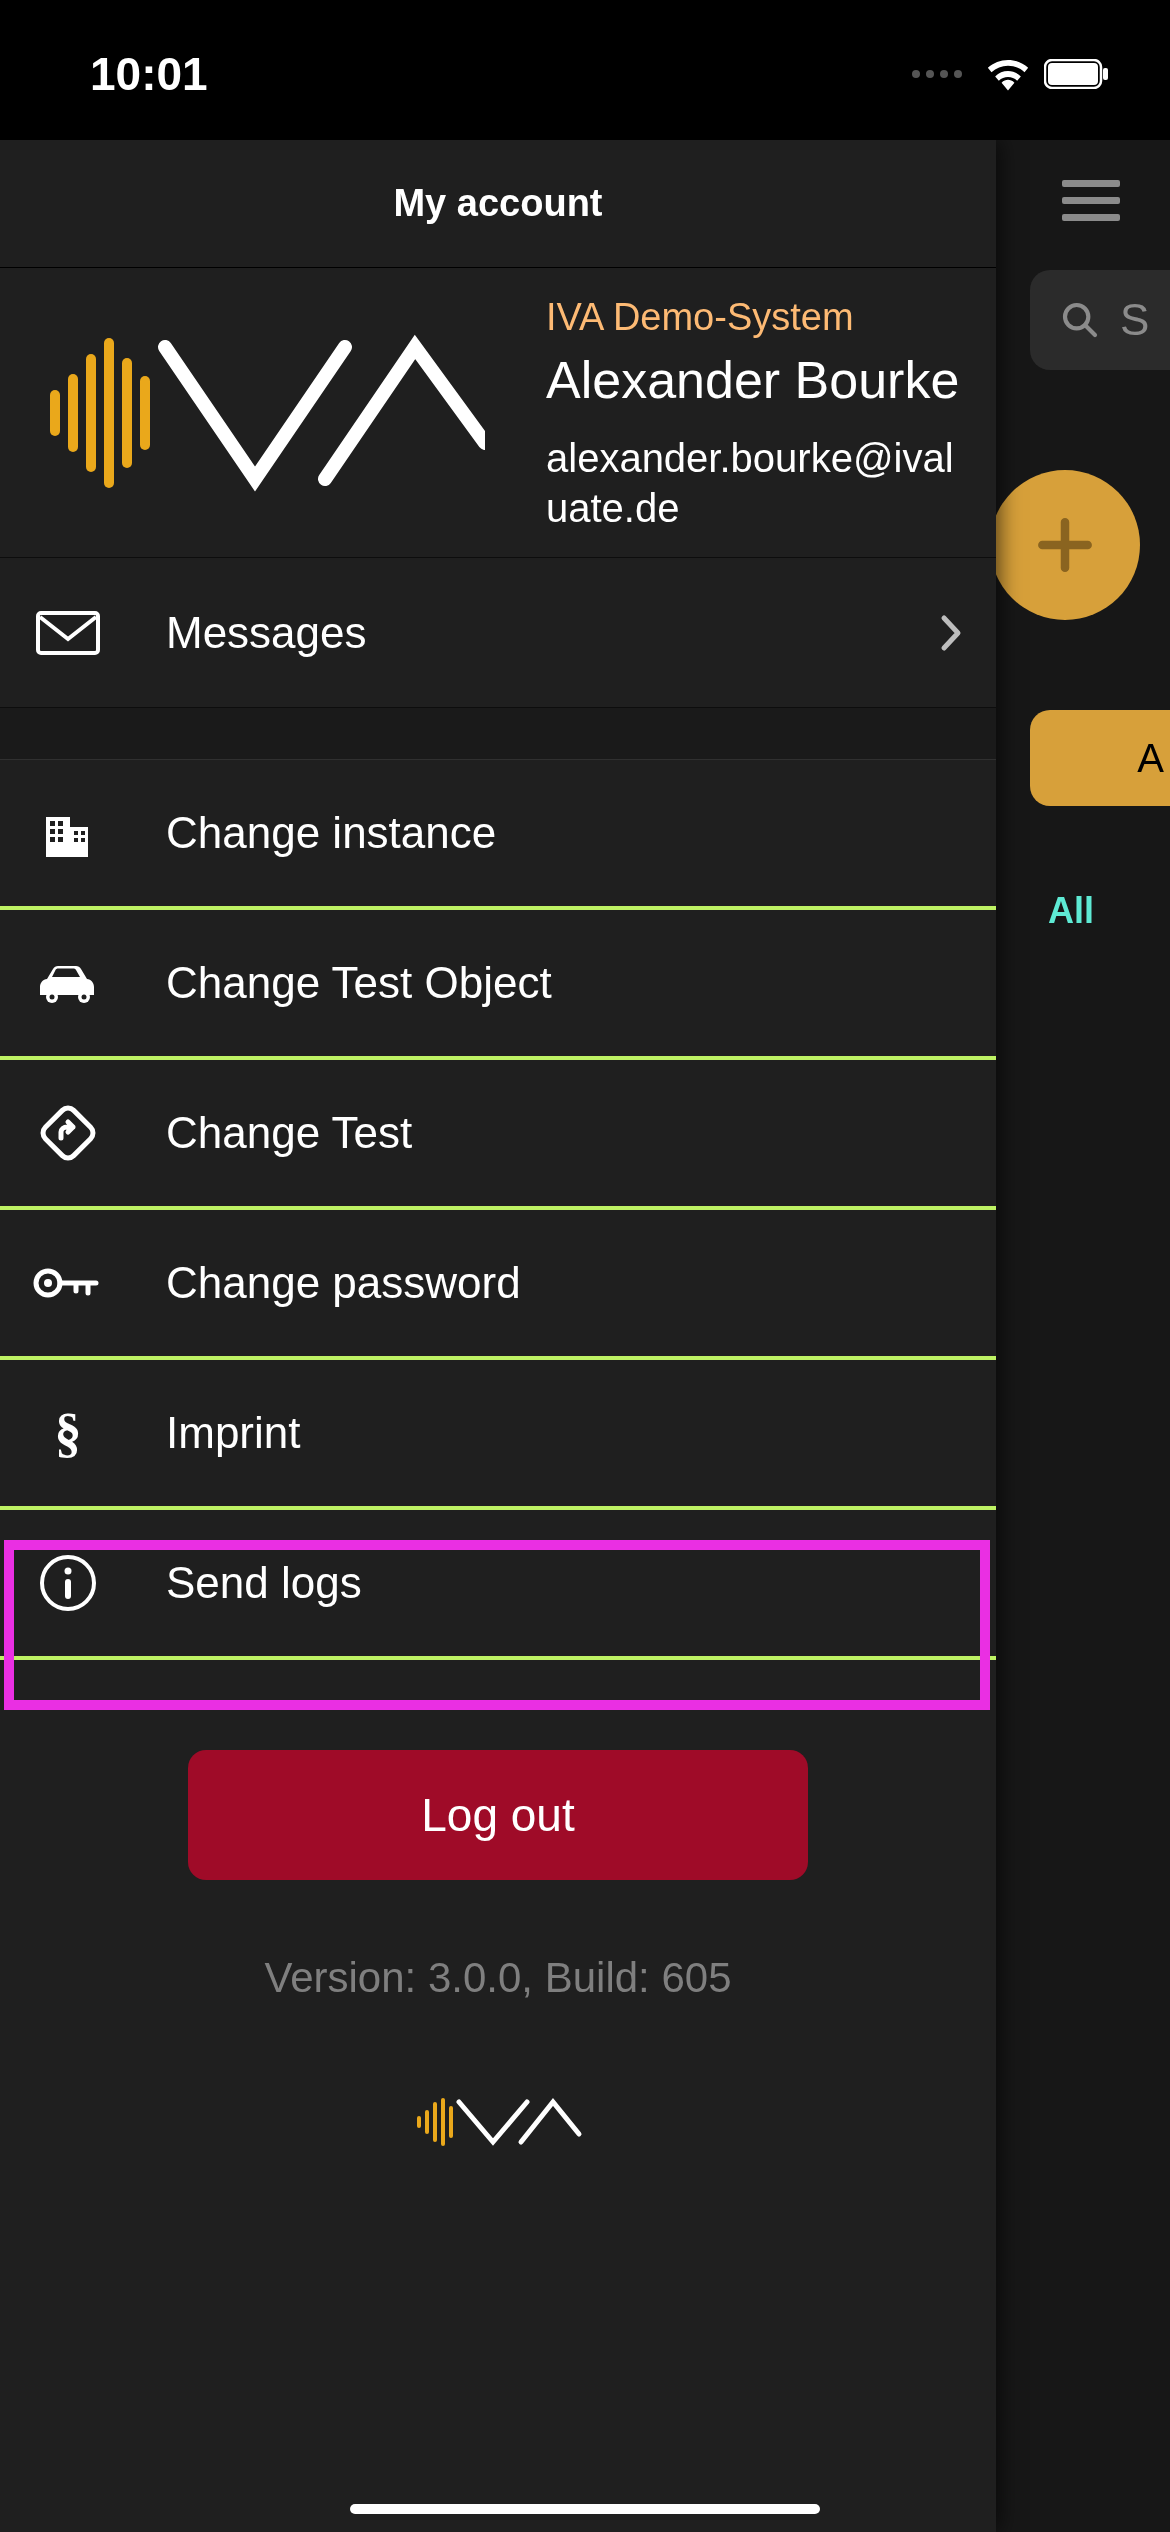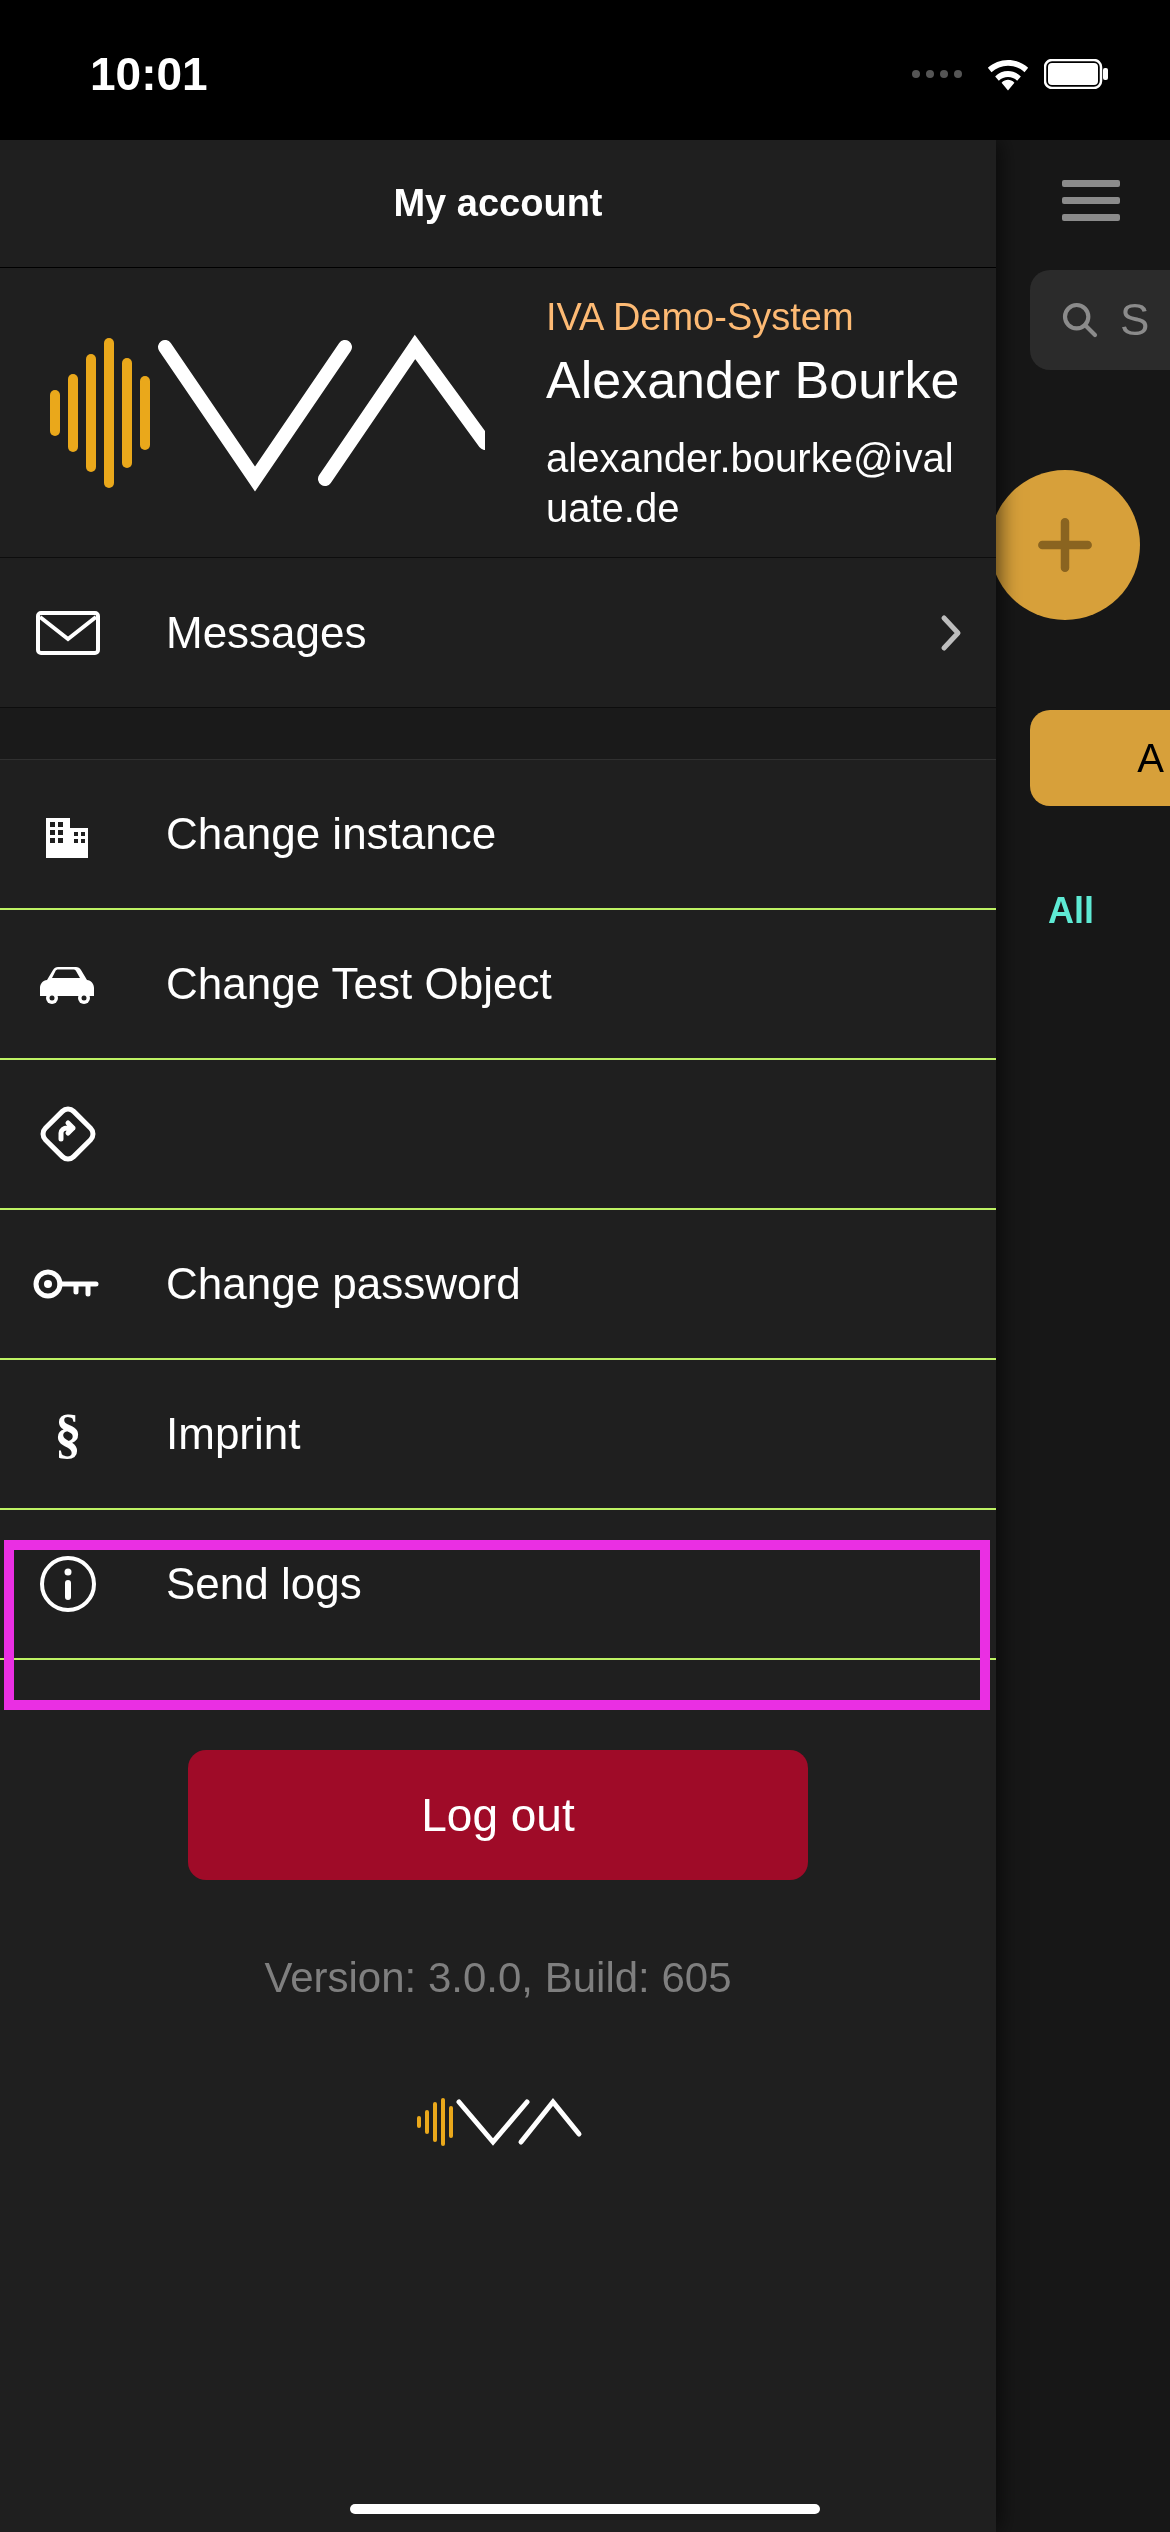--- a/index.html
+++ b/index.html
@@ -126,21 +126,21 @@
   .profile-text { flex: 1; padding-top: 4px; }
   .sys-label { color: #fdba74; font-size: 38px; margin-bottom: 10px; }
   .user-name { font-size: 52px; font-weight: 500; line-height: 1.2; margin-bottom: 22px; }
   .user-email { font-size: 40px; line-height: 1.25; word-break: break-all; }
 
   .row {
     display: flex;
     align-items: center;
     height: 150px;
     padding: 0 30px 0 30px;
-    border-bottom: 2px solid #bef264;
+    border-bottom: 4px solid #bef264;
     background: #1f1f1f;
     position: relative;
   }
   .gap { height: 52px; background: #1a1a1a; border-bottom: 1px solid #303030; }
 
   .row-icon {
     width: 76px;
     display: flex;
     align-items: center;
     justify-content: center;
@@ -344,20 +344,21 @@
     <div class="row-label">Change Test Object</div>
   </div>
 
   <div class="row">
     <div class="row-icon">
       <svg width="60" height="60" viewBox="0 0 60 60">
           <rect x="10" y="10" width="40" height="40" rx="8" transform="rotate(45 30 30)" fill="none" stroke="#fff" stroke-width="5"></rect>
           <path d="M24 34v-6c0-3 3-5 6-5h6m0 0l-5-5m5 5l-5 5" fill="none" stroke="#fff" stroke-width="5" stroke-linecap="round" stroke-linejoin="round" transform="translate(-1,1)"></path>
         </svg>
     </div>
+    <div class="row-label">Change Test</div>
   </div>
 
   <div class="row">
     <div class="row-icon">
       <svg width="72" height="36" viewBox="0 0 72 36">
           <circle cx="16" cy="18" r="12" fill="none" stroke="#fff" stroke-width="5"></circle>
           <circle cx="16" cy="18" r="4" fill="#fff"></circle>
           <path d="M28 18h36m-8 0v10m-12-10v8" stroke="#fff" stroke-width="5" stroke-linecap="round" fill="none"></path>
         </svg>
     </div>

